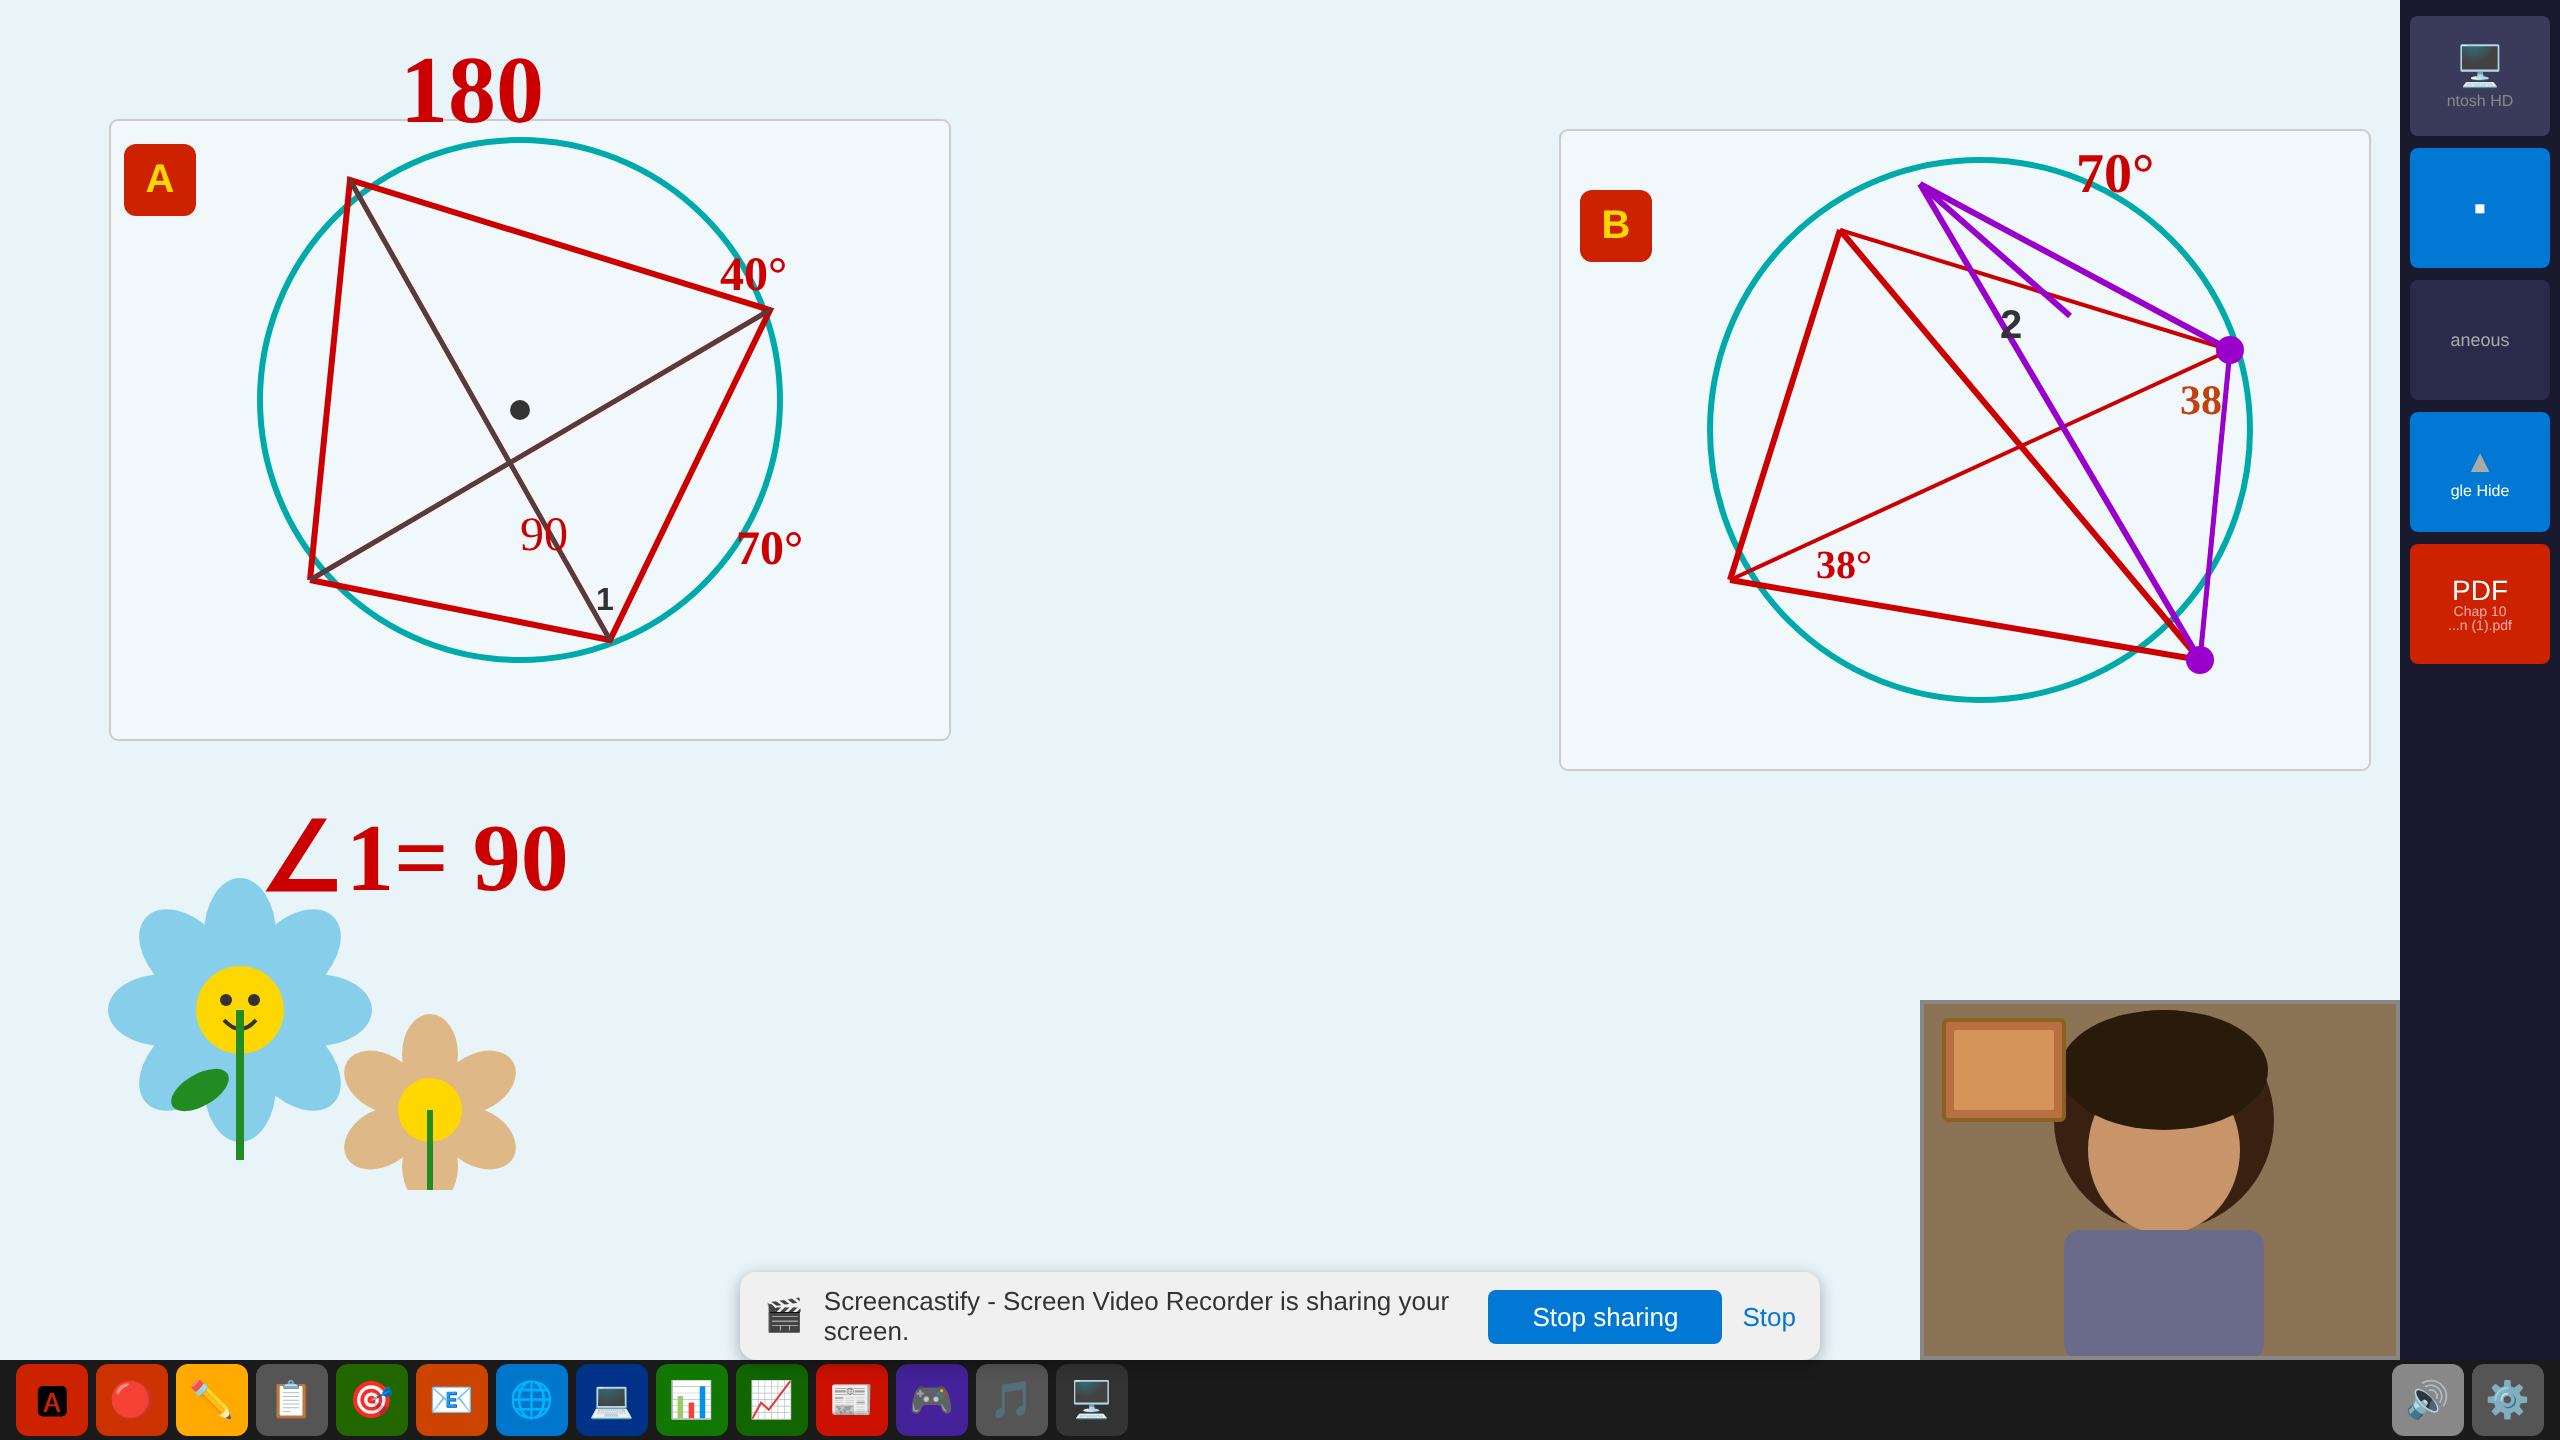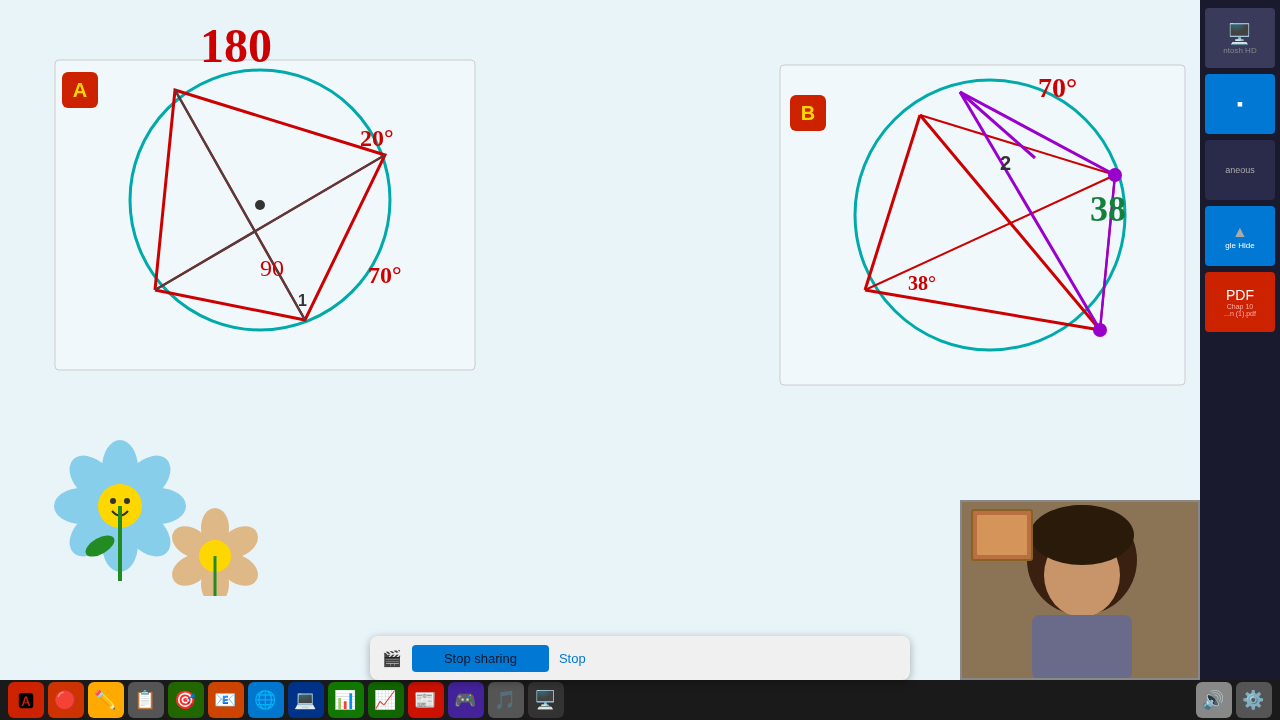--- a/index.html
+++ b/index.html
@@ -90,24 +90,24 @@
     }
 
     #notification-bar .notif-text {
       font-size: 13px;
       color: #333;
       flex: 1;
     }
 
     #stop-sharing-btn {
       background: #0078d4;
-      color: #0f172a;
+      color: #ffffff;
       border: none;
       border-radius: 4px;
-      padding: 6px 32px;
+      padding: 6px 22px;
       font-size: 13px;
       cursor: pointer;
       font-weight: 500;
     }
 
     #hide-btn {
       background: transparent;
       color: #0078d4;
       border: none;
       font-size: 13px;
@@ -216,22 +216,22 @@
       left: 1038px; top: 72px;
       color: #cc0000;
       font-size: 28px;
       font-weight: bold;
       font-family: 'Comic Sans MS', cursive;
     }
 
     .anno-38-right {
       position: absolute;
       left: 1090px; top: 188px;
-      color: #15803d;
-      font-size: 36px;
+      color: #c2410c;
+      font-size: 21px;
       font-weight: bold;
       font-family: 'Comic Sans MS', cursive;
     }
 
     .anno-38-deg {
       position: absolute;
       left: 908px; top: 272px;
       color: #cc0000;
       font-size: 20px;
       font-weight: bold;
@@ -325,29 +325,30 @@
 
     <div class="label-a">
       <span>A</span>
     </div>
 
     <div class="label-b">
       <span>B</span>
     </div>
 
     <div class="anno-180">180</div>
-    <div class="anno-40">20°</div>
+    <div class="anno-40">40°</div>
     <div class="anno-70-left">70°</div>
     <div class="anno-70-right">70°</div>
     <div class="anno-38-right">38</div>
     <div class="anno-38-deg">38°</div>
     <div class="anno-90">90</div>
     <div class="anno-1">1</div>
     <div class="anno-2">2</div>
 
+    <div class="anno-angle1">∠1= 90</div>
 
     <div id="flowers">
       <svg width="230" height="170" xmlns="http://www.w3.org/2000/svg">
 
         <g transform="translate(80,80)">
 
           <ellipse cx="0" cy="-38" rx="18" ry="28" fill="#87CEEB" transform="rotate(0)"></ellipse>
           <ellipse cx="0" cy="-38" rx="18" ry="28" fill="#87CEEB" transform="rotate(45)"></ellipse>
           <ellipse cx="0" cy="-38" rx="18" ry="28" fill="#87CEEB" transform="rotate(90)"></ellipse>
           <ellipse cx="0" cy="-38" rx="18" ry="28" fill="#87CEEB" transform="rotate(135)"></ellipse>
@@ -421,20 +422,21 @@
       <rect x="70" y="115" width="100" height="65" rx="8" fill="#6a6a8a"></rect>
 
       <rect x="10" y="10" width="60" height="50" rx="2" fill="#b87040" stroke="#8B6020" stroke-width="2"></rect>
       <rect x="15" y="15" width="50" height="40" fill="#d4945a" rx="1"></rect>
     </svg>
   </div>
 </div>
 
 <div id="notification-bar">
   <span class="notif-icon">🎬</span>
+  <span class="notif-text">Screencastify - Screen Video Recorder is sharing your screen.</span>
   <button id="stop-sharing-btn">Stop sharing</button>
   <button id="hide-btn">Stop</button>
 </div>
 
 <div id="taskbar">
   <div class="taskbar-icon" style="background:#cc2200;">🅰</div>
   <div class="taskbar-icon" style="background:#cc3300;">🔴</div>
   <div class="taskbar-icon" style="background:#ffaa00;">✏️</div>
   <div class="taskbar-icon" style="background:#555;">📋</div>
   <div class="taskbar-icon" style="background:#226600;">🎯</div>

